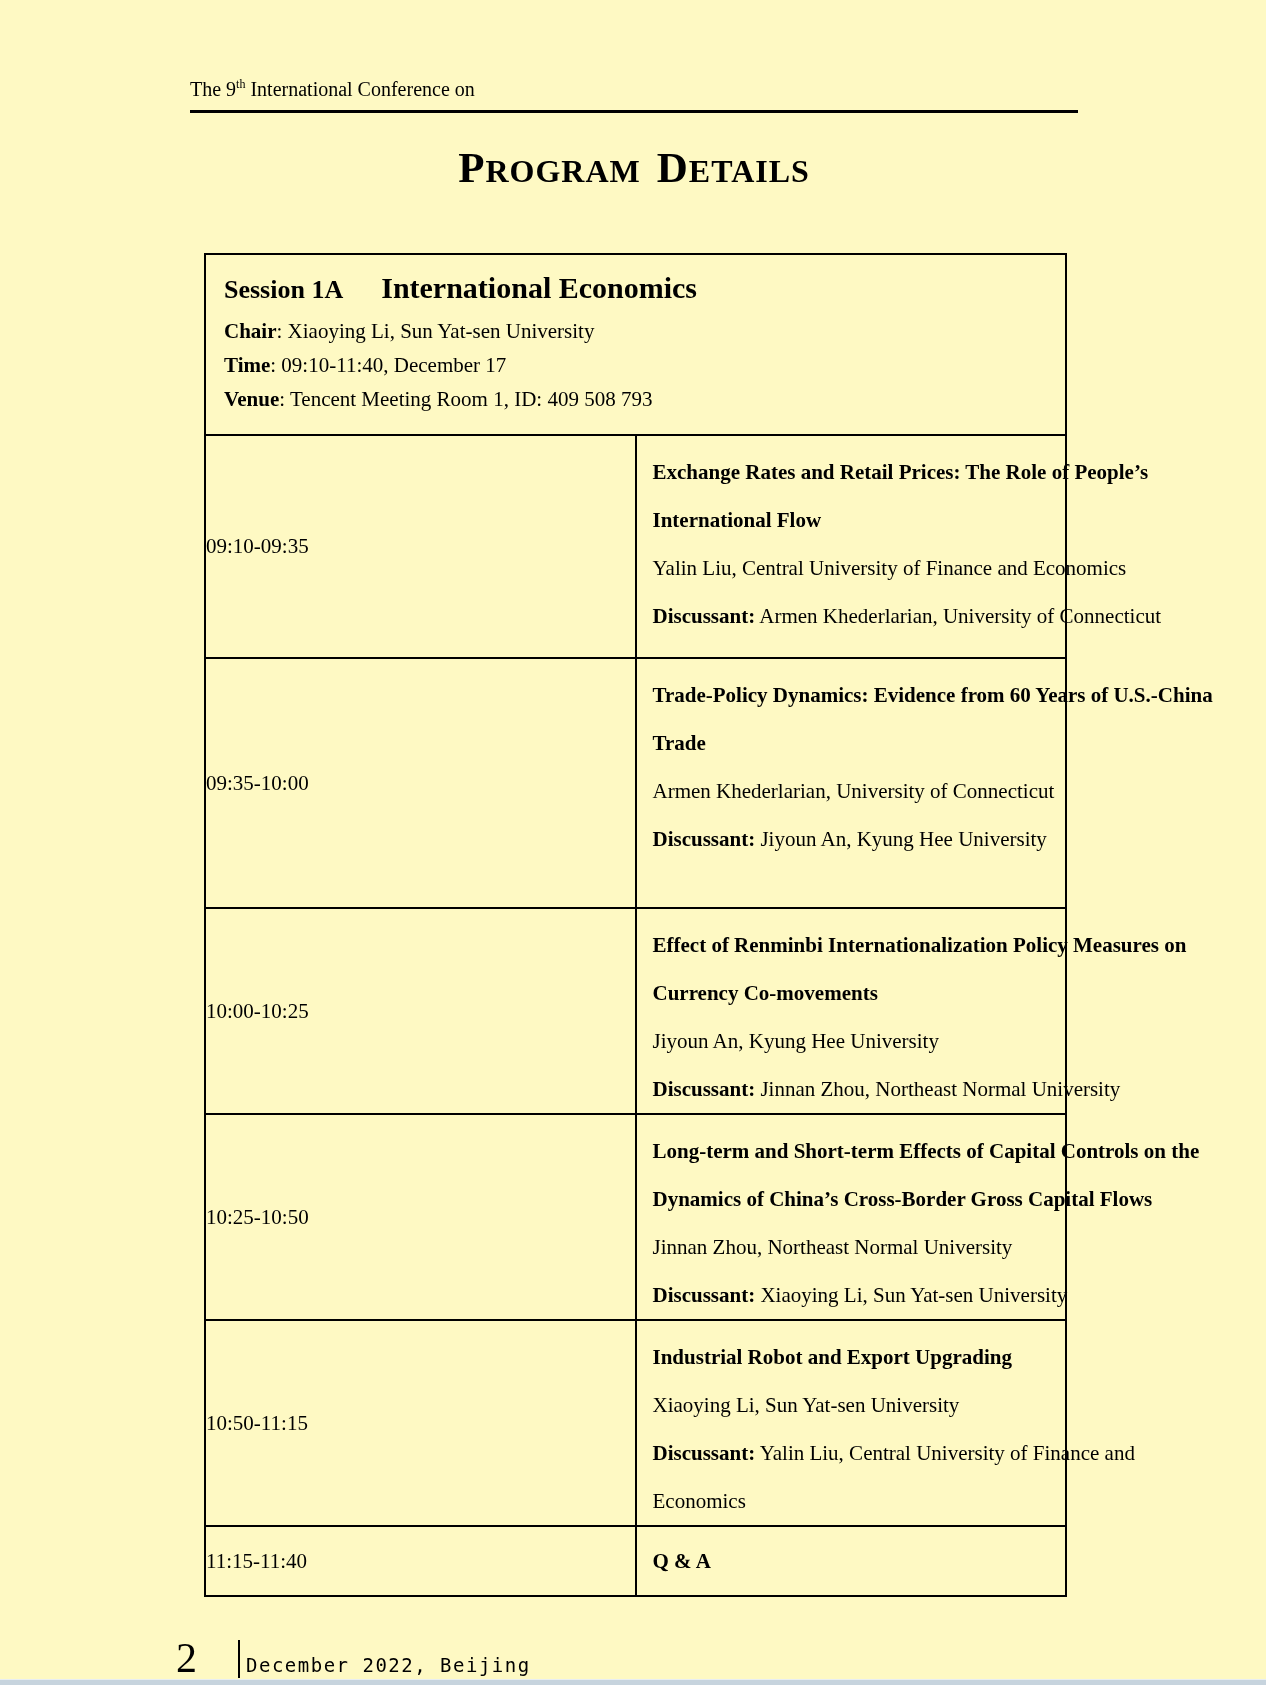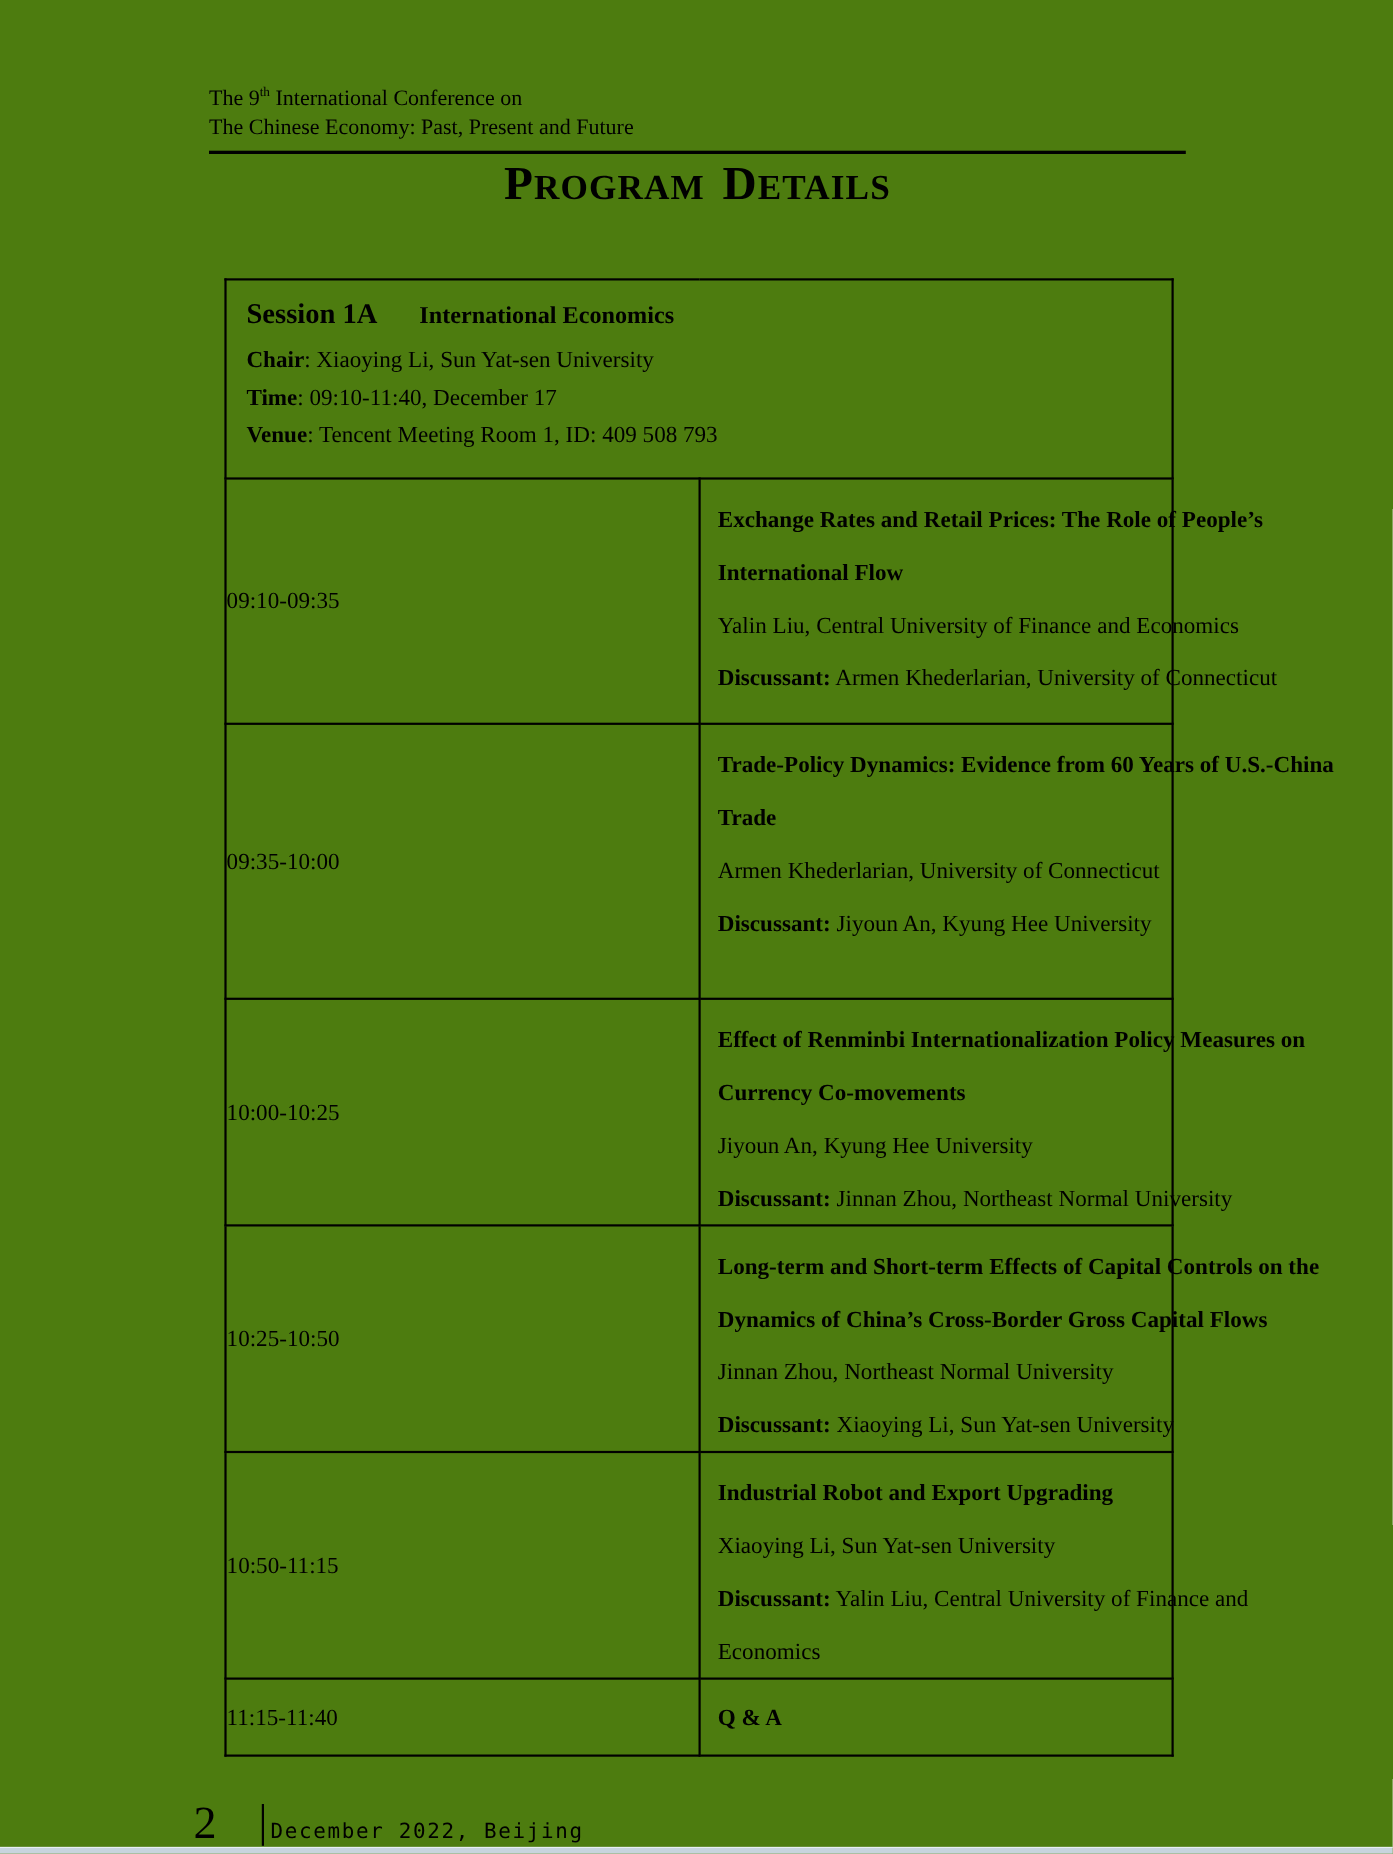--- a/index.html
+++ b/index.html
@@ -4,21 +4,21 @@
 <style>
   * { margin: 0; padding: 0; box-sizing: border-box; }
   html, body { background: #ffffff; }
   body {
     width: 1266px; height: 1685px;
     position: relative;
     overflow: hidden;
     font-family: "Liberation Serif", "DejaVu Serif", serif;
     color: #000;
   }
-  .page { position: absolute; inset: 0; background: #4d7c0f; }
+  .page { position: absolute; inset: 0; background: #fef9c3; }
 
   
   .doc-header {
     position: absolute;
     left: 190px; top: 76px;
     width: 888px;
     font-size: 20px;
     line-height: 27px;
     border-bottom: 3px solid #000;
     padding-bottom: 7px;
@@ -49,21 +49,21 @@
   }
   table.program td { border: 2px solid #000; }
 
   td.session-cell {
     height: 181px;
     vertical-align: top;
     padding: 16px 14px 0 18px;
   }
   .session-line { margin-bottom: 9px; }
   .session-name  { font-size: 26px; font-weight: bold; }
-  .session-topic { font-size: 22px; font-weight: bold; margin-left: 38px; }
+  .session-topic { font-size: 30px; font-weight: bold; margin-left: 38px; }
   .session-info  { font-size: 21px; line-height: 34px; }
   .session-info b { font-weight: bold; }
 
   td.time-cell {
     width: 169px;
     text-align: left;
     vertical-align: middle;
     font-size: 21px;
   }
   td.paper-cell {
@@ -117,21 +117,20 @@
     border-top: 1px solid #e8eef2;
   }
 </style>
 </head>
 <body>
 
 <div class="page">
 
   <div class="doc-header">
     <div><span>The 9</span><sup>th</sup><span> International Conference on</span></div>
-    <div>The Chinese Economy: Past, Present and Future</div>
   </div>
 
   <div class="page-title"><span class="cap">P</span><span class="sc">ROGRAM</span><span class="cap cap2">D</span><span class="sc">ETAILS</span></div>
 
   <table class="program">
     <tbody>
         <tr>
       <td colspan="2" class="session-cell">
         <div class="session-line">
           <span class="session-name">Session 1A</span><span class="session-topic">International Economics</span>

